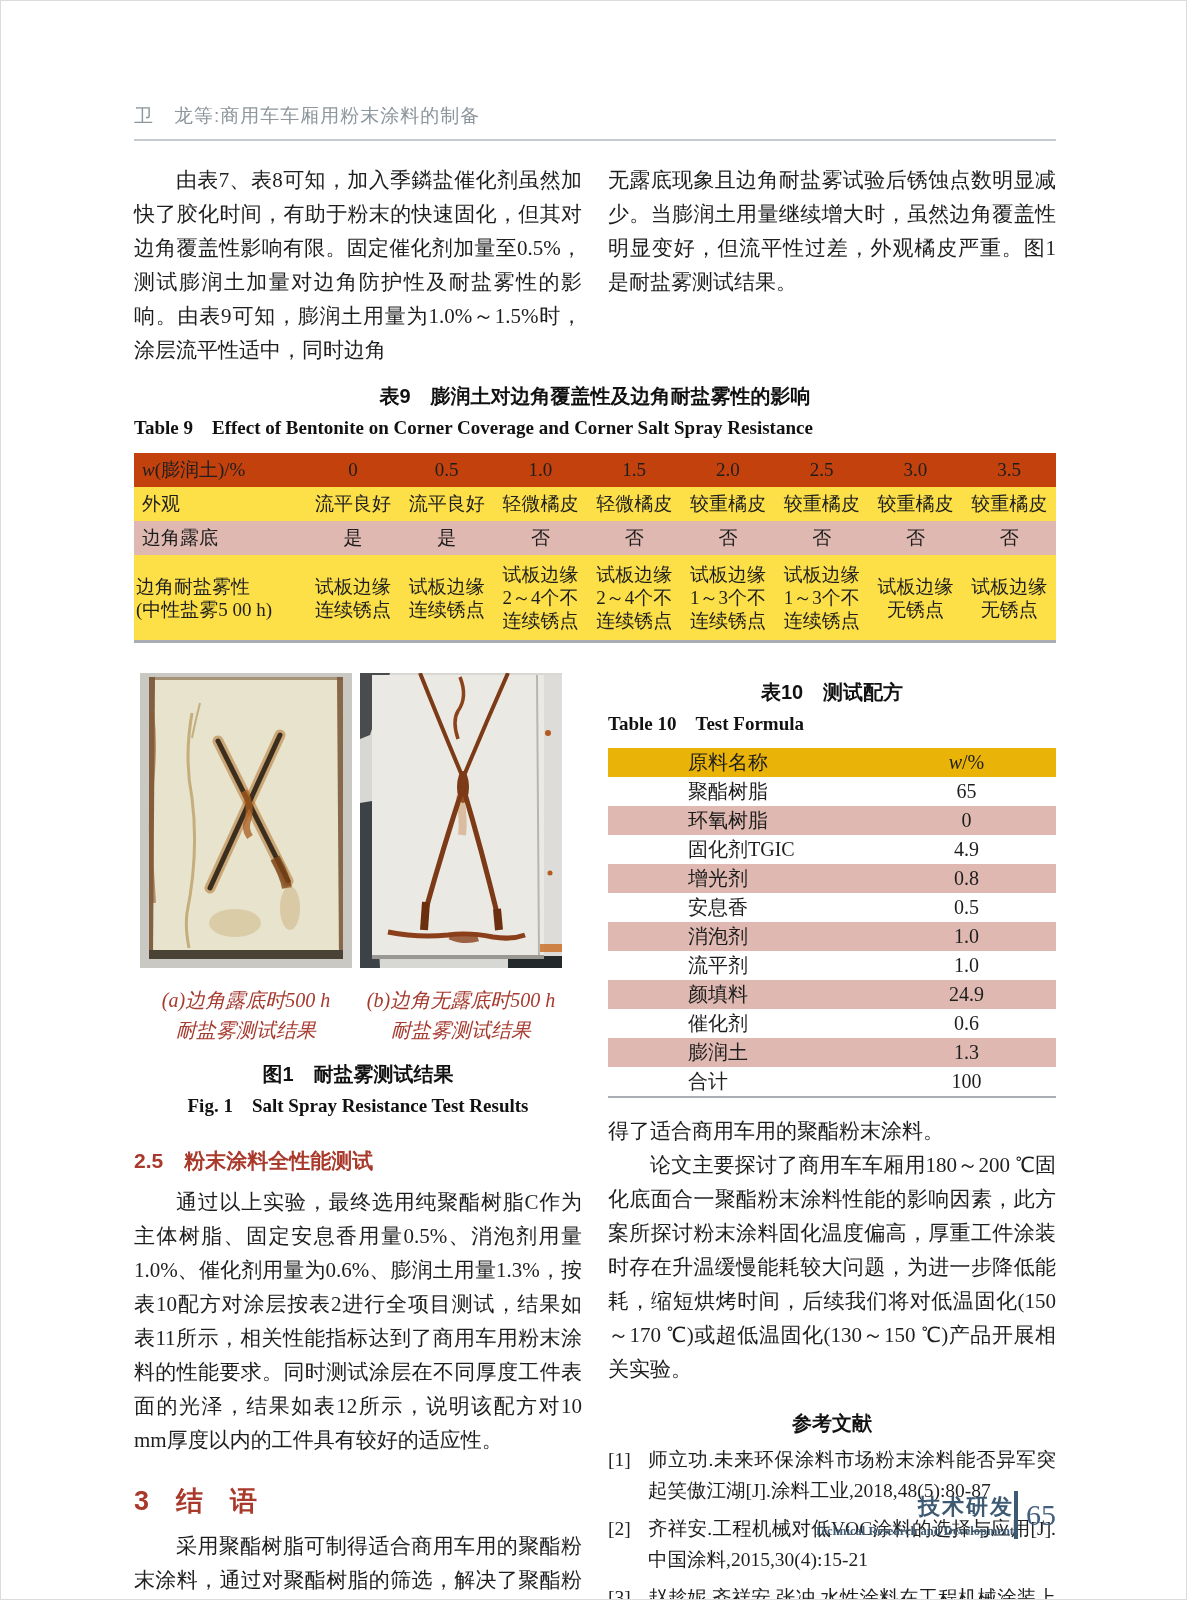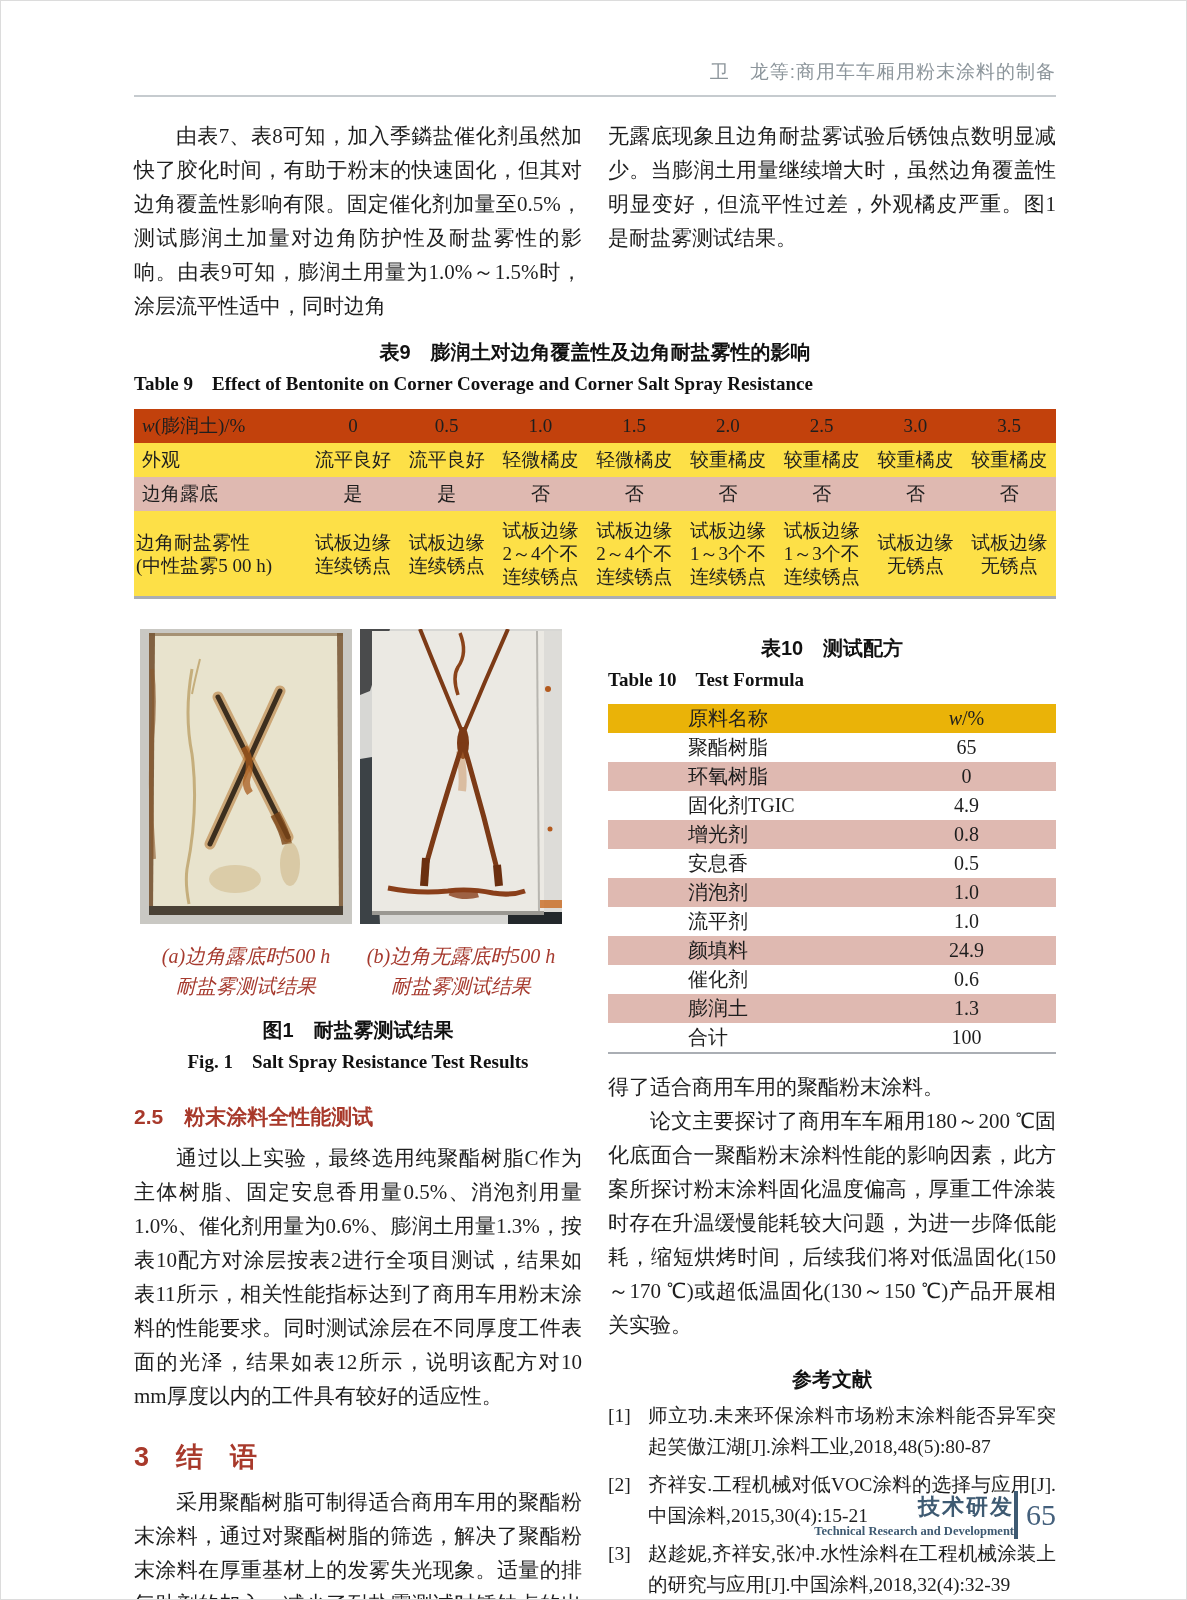--- a/index.html
+++ b/index.html
@@ -5,21 +5,21 @@
   * { margin:0; padding:0; box-sizing:border-box; }
   html,body { background:#f2f2f2; }
   .page {
     position:relative; width:1187px; height:1600px; margin:0 auto;
     background:#ffffff; border:1px solid #dcdcdc;
     padding:0 130px 0 133px; overflow:hidden;
     font-family:"Liberation Serif", serif; color:#1e1e1e;
   }
   
   .running-header {
-    padding-top:58px; padding-bottom:10px; text-align:right;
+    padding-top:102px; padding-bottom:10px; 
     font-family:"Liberation Sans", sans-serif; font-size:19px;
     color:#8d969c; letter-spacing:1px;
     border-bottom:2px solid #c6cbcf;
   }
   
   .intro { display:flex; gap:26px; margin-top:22px; }
   .colw { width:449px; }
   .bodytext { font-size:21px; line-height:34px; text-align:justify; }
   .indent { text-indent:2em; }
   

